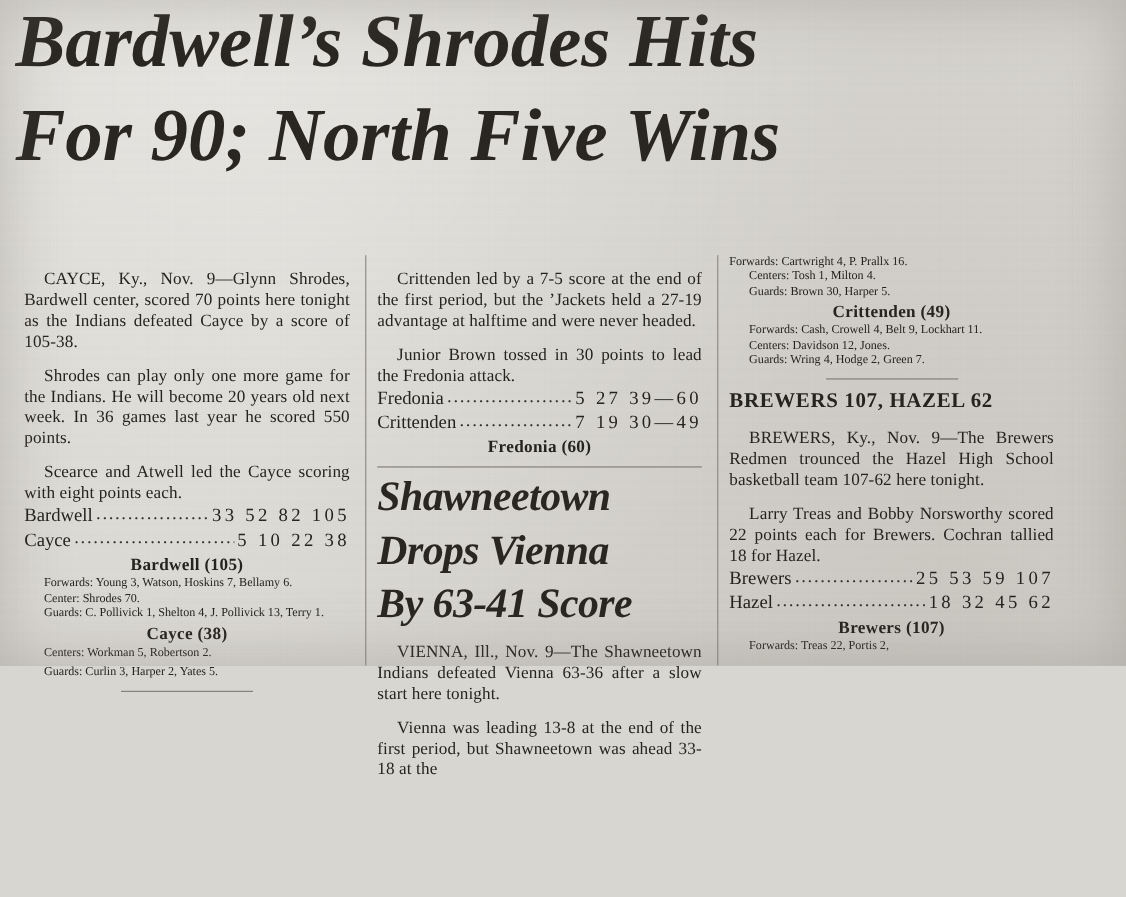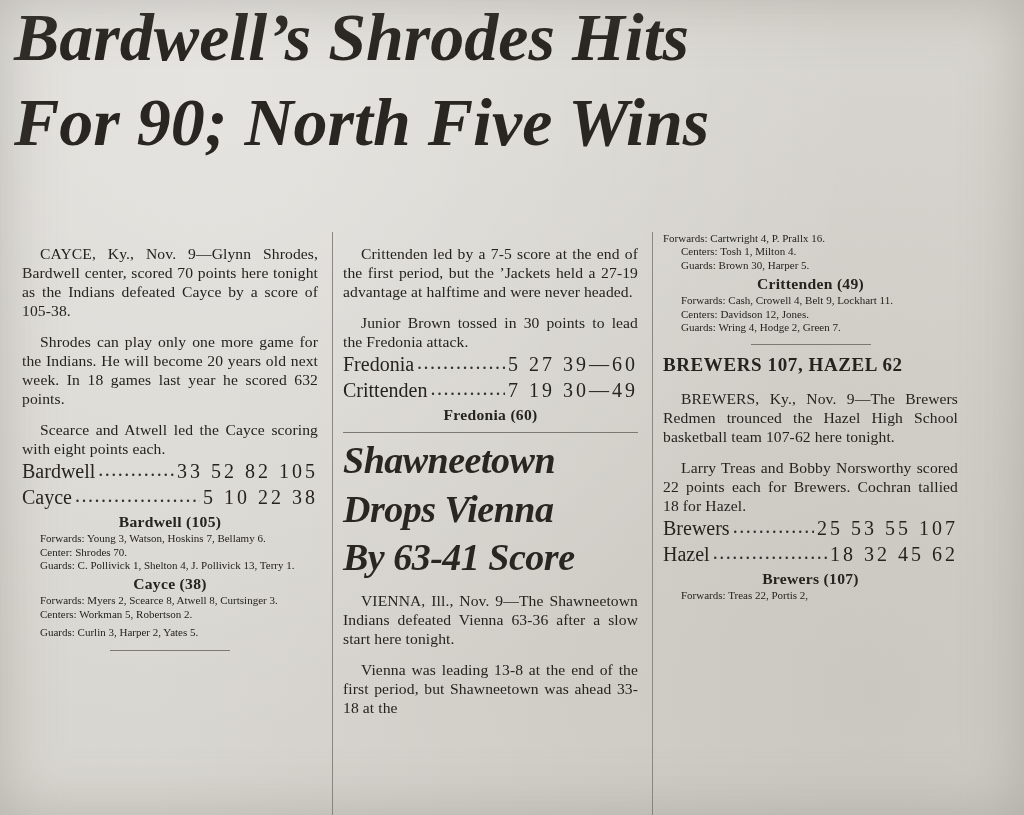--- a/index.html
+++ b/index.html
@@ -10,21 +10,21 @@
   body {
     width: 1024px;
     height: 815px;
     overflow: hidden;
     font-family: "Liberation Serif", serif;
     color: #26241f;
   }
   .page {
     position: relative;
     width: 1024px;
-    height: 815px;
+    height: 605px;
     background: #d9d7d1;
     background-image:
       radial-gradient(circle at 20% 10%, rgba(255,255,255,0.35), rgba(255,255,255,0) 60%),
       radial-gradient(circle at 85% 85%, rgba(160,156,148,0.25), rgba(255,255,255,0) 65%);
   }
   
   .headline {
     padding: 4px 14px 0 14px;
   }
   .headline-line {
@@ -84,21 +84,21 @@
     line-height: 1.22;
     text-align: justify;
     margin: 0;
     text-indent: 18px;
   }
   .roster.noindent { text-indent: 0; }
   
   .scoreline {
     display: flex;
     align-items: baseline;
-    font-size: 20px;
+    font-size: 17px;
     line-height: 1.3;
     white-space: nowrap;
   }
   .scoreline .team { flex: 0 0 auto; }
   .scoreline .dots {
     flex: 1 1 auto;
     overflow: hidden;
     margin: 0 3px;
     letter-spacing: 1.5px;
     position: relative;
@@ -164,41 +164,40 @@
   <div class="headline">
     <div class="headline-line l1">Bardwell’s Shrodes Hits</div>
     <div class="headline-line l2">For 90; North Five Wins</div>
   </div>
 
   <div class="columns">
 
     <div class="col">
       <div class="col-inner">
         <p class="body">CAYCE, Ky., Nov. 9—Glynn Shrodes, Bardwell center, scored 70 points here tonight as the Indians defeated Cayce by a score of 105-38.</p>
-        <p class="body">Shrodes can play only one more game for the Indians. He will become 20 years old next week. In 18 games last year he scored 632 points.</p>
+        <p class="body">Shrodes can play only one more game for the Indians. He will become 20 years old next week. In 36 games last year he scored 550 points.</p>
         <p class="body">Scearce and Atwell led the Cayce scoring with eight points each.</p>
 
         <div class="scoreline">
           <span class="team">Bardwell</span>
           <span class="dots">..................................</span>
           <span class="nums">33 52 82 105</span>
         </div>
         <div class="scoreline">
           <span class="team">Cayce</span>
           <span class="dots">..................................</span>
           <span class="nums">5 10 22 38</span>
         </div>
 
         <div class="sub-head">Bardwell (105)</div>
         <p class="roster">Forwards: Young 3, Watson, Hoskins 7, Bellamy 6.</p>
         <p class="roster">Center: Shrodes 70.</p>
         <p class="roster">Guards: C. Pollivick 1, Shelton 4, J. Pollivick 13, Terry 1.</p>
 
         <div class="sub-head">Cayce (38)</div>
-        <p class="roster">Forwards: Myers 2, Scearce 8, Atwell 8, Curtsinger 3.</p>
         <p class="roster">Centers: Workman 5, Robertson 2.</p>
         <div class="spacer-sm"></div>
         <p class="roster">Guards: Curlin 3, Harper 2, Yates 5.</p>
 
         <hr class="rule">
       </div>
     </div>
 
     <div class="col">
       <div class="col-inner">
@@ -241,21 +240,21 @@
 
         <hr class="rule">
 
         <div class="bold-head">BREWERS 107, HAZEL 62</div>
         <p class="body">BREWERS, Ky., Nov. 9—The Brewers Redmen trounced the Hazel High School basketball team 107-62 here tonight.</p>
         <p class="body">Larry Treas and Bobby Norsworthy scored 22 points each for Brewers. Cochran tallied 18 for Hazel.</p>
 
         <div class="scoreline">
           <span class="team">Brewers</span>
           <span class="dots">..........................</span>
-          <span class="nums">25 53 55 107</span>
+          <span class="nums">25 53 59 107</span>
         </div>
         <div class="scoreline">
           <span class="team">Hazel</span>
           <span class="dots">..............................</span>
           <span class="nums">18 32 45 62</span>
         </div>
 
         <div class="sub-head">Brewers (107)</div>
         <p class="roster">Forwards: Treas 22, Portis 2,</p>
       </div>

